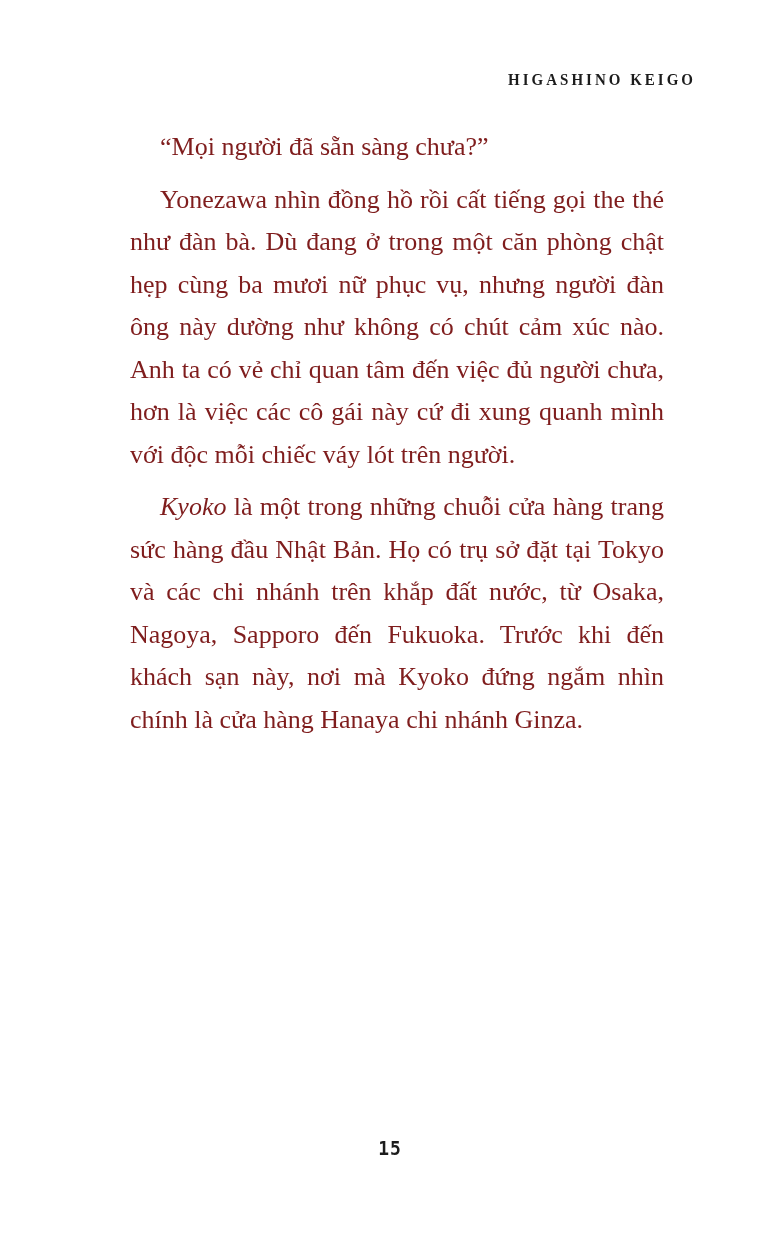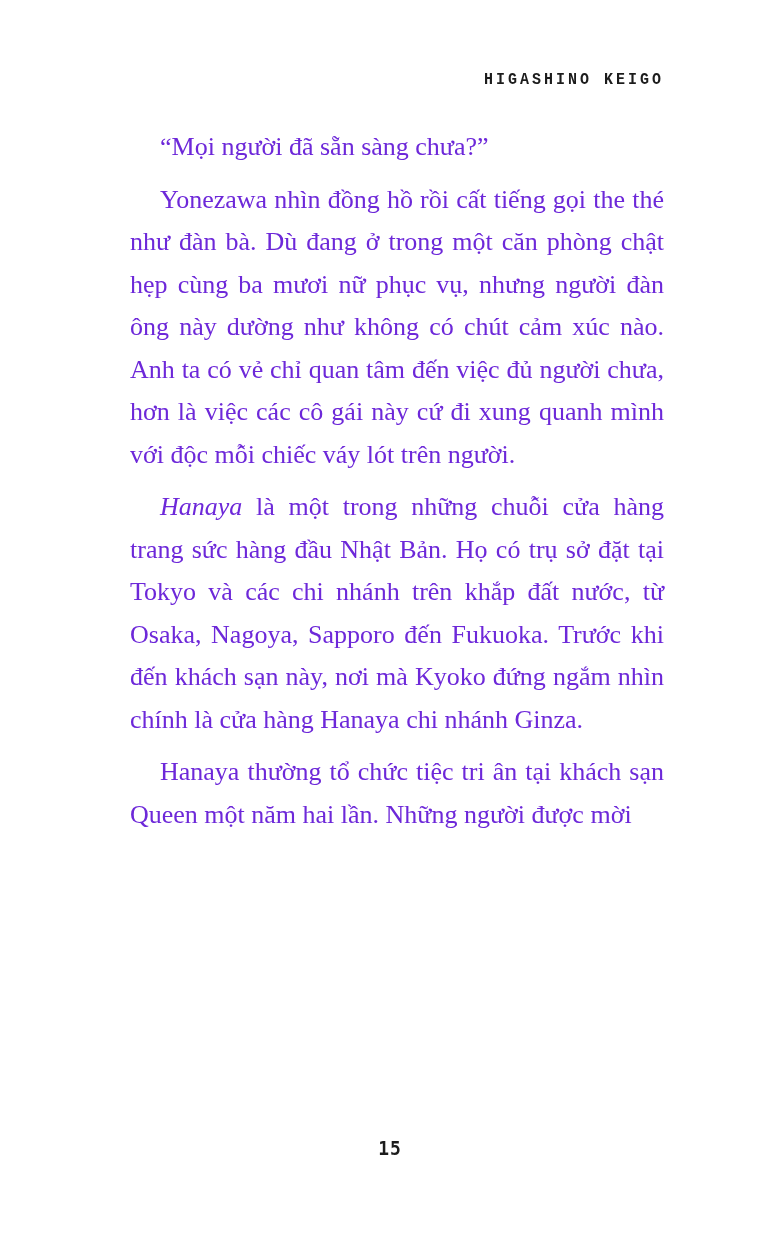--- a/index.html
+++ b/index.html
@@ -13,41 +13,42 @@
     background: #ffffff;
     overflow: hidden;
     font-family: "Liberation Serif", serif;
   }
   .running-header {
     position: absolute;
     top: 72px;
     left: 0;
     width: 664px; 
     text-align: right;
-    font-family: Liberation Mono, monospace;
+    font-family: Liberation Serif, serif;
     font-weight: 700;
     font-size: 15px;
     letter-spacing: 3px;
     color: #1c1c1c;
     transform: scaleY(1.05);
+    padding-left: 32px;
   }
   .content {
     position: absolute;
     top: 126px;
     left: 130px;
     width: 534px;
     color: #1c1c1c;
   }
   .content p {
     margin: 0 0 10px 0;
     font-size: 26px;
     line-height: 42.5px;
     text-align: justify;
     text-indent: 30px;
-    color: #6d28d9;
+    color: #7f1d1d;
   }
   .content p i {
     font-style: italic;
   }
   .page-number {
     position: absolute;
     top: 1138px;
     left: 0;
     width: 780px;
     text-align: center;
@@ -62,19 +63,18 @@
 </head>
 <body>
 
 <div class="page">
 
   <div class="running-header">HIGASHINO KEIGO</div>
 
   <div class="content">
     <p><i></i><span>“Mọi người đã sẵn sàng chưa?”</span></p>
     <p><i></i><span>Yonezawa nhìn đồng hồ rồi cất tiếng gọi the thé như đàn bà. Dù đang ở trong một căn phòng chật hẹp cùng ba mươi nữ phục vụ, nhưng người đàn ông này dường như không có chút cảm xúc nào. Anh ta có vẻ chỉ quan tâm đến việc đủ người chưa, hơn là việc các cô gái này cứ đi xung quanh mình với độc mỗi chiếc váy lót trên người.</span></p>
-    <p><i>Hanaya</i><span> là một trong những chuỗi cửa hàng trang sức hàng đầu Nhật Bản. Họ có trụ sở đặt tại Tokyo và các chi nhánh trên khắp đất nước, từ Osaka, Nagoya, Sapporo đến Fukuoka. Trước khi đến khách sạn này, nơi mà Kyoko đứng ngắm nhìn chính là cửa hàng Hanaya chi nhánh Ginza.</span></p>
-    <p><i></i><span>Hanaya thường tổ chức tiệc tri ân tại khách sạn Queen một năm hai lần. Những người được mời</span></p>
+    <p><i>Kyoko</i><span> là một trong những chuỗi cửa hàng trang sức hàng đầu Nhật Bản. Họ có trụ sở đặt tại Tokyo và các chi nhánh trên khắp đất nước, từ Osaka, Nagoya, Sapporo đến Fukuoka. Trước khi đến khách sạn này, nơi mà Kyoko đứng ngắm nhìn chính là cửa hàng Hanaya chi nhánh Ginza.</span></p>
   </div>
 
   <div class="page-number">15</div>
 
 </div>
 
 </body></html>

